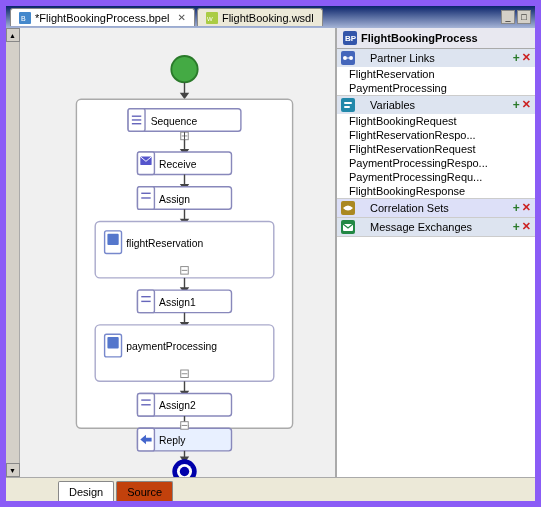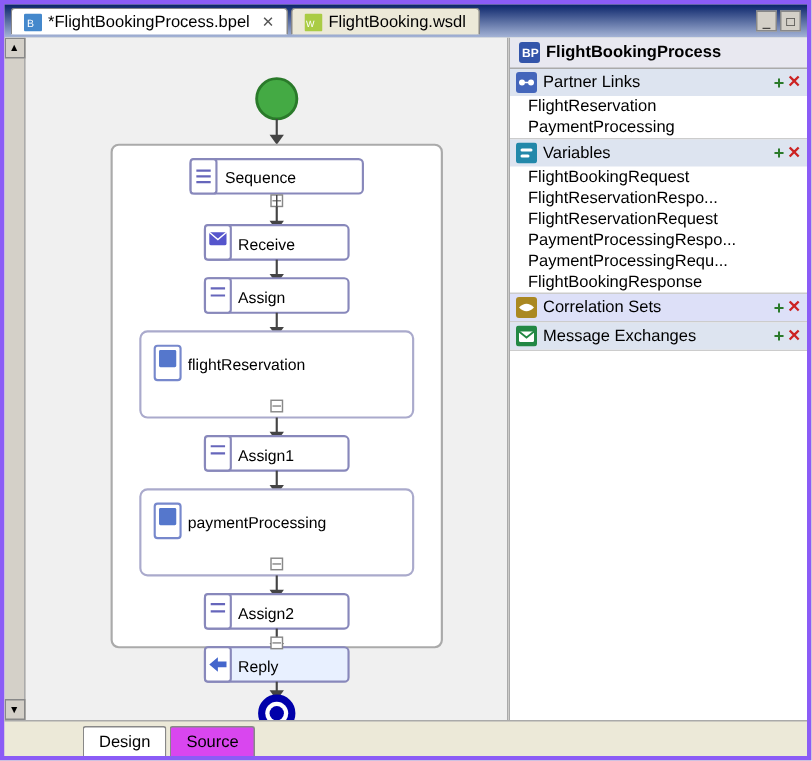--- a/index.html
+++ b/index.html
@@ -1,45 +1,45 @@
 <!DOCTYPE html>
 <html><head>
   <meta charset="utf-8">
   <style>
     * { box-sizing: border-box; margin: 0; padding: 0; }
     body { font-family: 'Segoe UI', Arial, sans-serif; font-size: 11px; background: #d4d0c8; width: 541px; height: 507px; overflow: hidden; }
     
-    .window { width: 541px; height: 507px; background: #ece9d8; border: 3px solid #8b5cf6; display: flex; flex-direction: column; }
+    .window { width: 541px; height: 507px; background: #ece9d8; border: 6px solid #8b5cf6; display: flex; flex-direction: column; }
     
     
     .title-bar { height: 22px; background: linear-gradient(to bottom, #0a246a, #a6b5d7); display: flex; align-items: center; justify-content: space-between; padding: 0 4px; }
     .title-bar-tabs { display: flex; gap: 2px; flex: 1; }
     .tab { height: 18px; background: #ece9d8; border: 1px solid #888; border-bottom: none; padding: 0 8px; display: flex; align-items: center; gap: 4px; font-size: 11px; color: #000; cursor: pointer; border-radius: 3px 3px 0 0; }
     .tab.active { background: #fff; }
     .title-controls { display: flex; gap: 2px; }
     .title-btn { width: 14px; height: 14px; background: #d4d0c8; border: 1px solid #888; font-size: 9px; display: flex; align-items: center; justify-content: center; cursor: pointer; color: #000; }
 
     
     .main-content { flex: 1; display: flex; overflow: hidden; }
     
     
     .canvas-area { flex: 1; background: #f0f0f0; position: relative; overflow: hidden; border-right: 1px solid #aaa; }
     
     
     .right-panel { width: 199px; background: #fff; border-left: 1px solid #aaa; overflow: hidden; display: flex; flex-direction: column; }
     .panel-header { background: #e8e8f0; padding: 3px 6px; font-size: 11px; font-weight: bold; color: #000; border-bottom: 1px solid #aaa; display: flex; align-items: center; gap: 4px; }
     .panel-section { border-bottom: 1px solid #ccc; }
     .panel-section-header { background: #dde4f0; padding: 2px 4px; font-size: 11px; display: flex; align-items: center; justify-content: space-between; cursor: pointer; }
-    .panel-section-header-left { display: flex; align-items: center; gap: 4px; }
+    .panel-section-header-left { display: flex; align-items: center; gap: 15px; }
     .panel-section-header-icons { display: flex; gap: 2px; }
     .panel-item { padding: 1px 8px 1px 12px; font-size: 11px; color: #000; cursor: pointer; white-space: nowrap; overflow: hidden; text-overflow: ellipsis; }
     
     
     .bottom-tabs { height: 24px; background: #ece9d8; border-top: 1px solid #aaa; display: flex; align-items: flex-end; padding: 0 4px; }
-    .bottom-tab { height: 20px; padding: 0 10px; background: #d946ef; border: 1px solid #888; border-bottom: none; font-size: 11px; display: flex; align-items: center; cursor: pointer; margin-right: 2px; border-radius: 2px 2px 0 0; }
+    .bottom-tab { height: 20px; padding: 0 10px; background: #c2410c; border: 1px solid #888; border-bottom: none; font-size: 11px; display: flex; align-items: center; cursor: pointer; margin-right: 2px; border-radius: 2px 2px 0 0; }
     .bottom-tab.active { background: #fff; margin-left: 48px; }
 
     
     .bpel-svg { width: 100%; height: 100%; }
     
     
     .plus-icon { color: #2a7a2a; font-weight: bold; font-size: 12px; cursor: pointer; }
     .x-icon { color: #cc2222; font-weight: bold; font-size: 11px; cursor: pointer; }
     
   </style>

